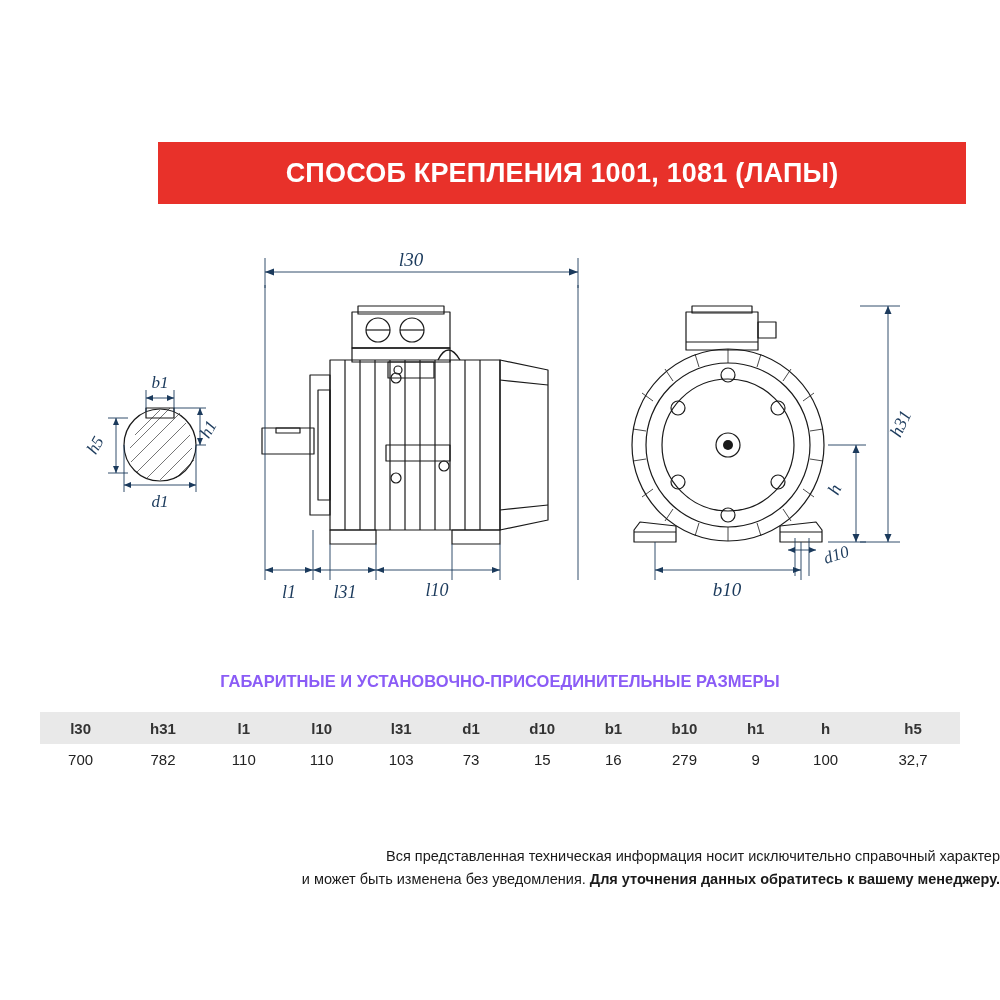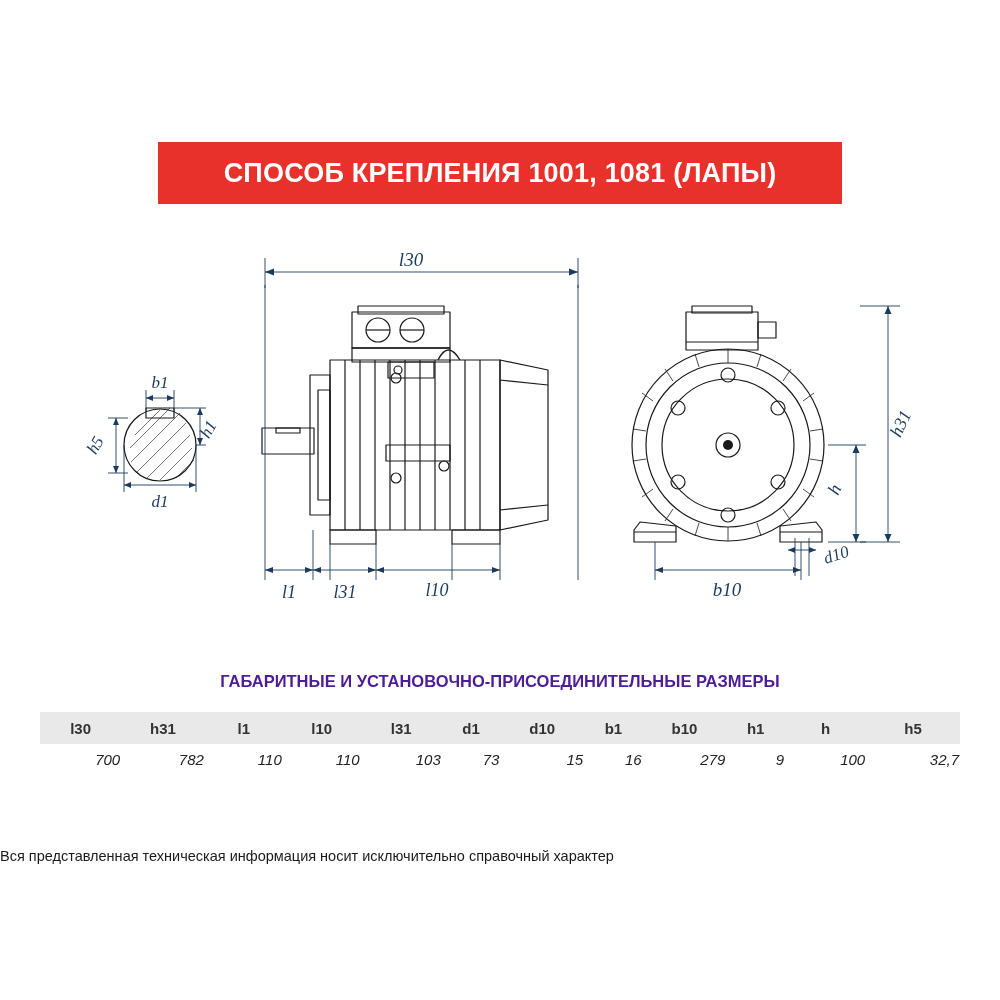--- a/index.html
+++ b/index.html
@@ -6,53 +6,53 @@
   body{
     width:1000px;height:1000px;background:#ffffff;
     font-family:"Liberation Sans", sans-serif;
     color:#1a1a1a;
     position:relative;overflow:hidden;
   }
   .page{position:relative;width:1000px;height:1000px;}
 
   
   .banner{
-    position:absolute;left:158px;top:142px;width:684px;height:62px;
+    position:absolute;left:158px;top:142px;width:808px;height:62px;
     background:#e8312a;display:flex;align-items:center;justify-content:center;
   }
   .banner-text{
     color:#ffffff;font-size:27px;font-weight:bold;letter-spacing:.2px;
     white-space:nowrap;
   }
 
   
   .drawing{position:absolute;left:0;top:230px;width:1000px;height:400px;}
   .drawing svg{display:block;}
 
   
   .table-title{
     position:absolute;left:0;top:672px;width:1000px;text-align:center;
-    font-size:16.5px;font-weight:bold;color:#4c1d95;
+    font-size:16.5px;font-weight:bold;color:#8b5cf6;
   }
   table.dims{
     position:absolute;left:40px;top:712px;width:920px;border-collapse:collapse;
   }
   table.dims th{
     background:#e9e9e9;color:#333;font-size:15px;font-weight:bold;
     height:30px;text-align:center;border:none;
   }
   table.dims td{
     background:#ffffff;color:#222;font-size:15px;height:28px;
-    text-align:right;border:none;font-style:italic;
+    text-align:center;border:none;
   }
   table.dims tr.head-row th:first-child{text-align:center;}
 
   
   .note{
-    position:absolute;left:0;top:845px;width:1000px;text-align:left;
+    position:absolute;left:0;top:845px;width:1000px;text-align:right;
     font-size:14.5px;line-height:23px;color:#1a1a1a;
   }
   .note b{font-weight:bold;}
 
   
   .lbl{font-family:"Liberation Serif", serif;font-style:italic;fill:#1b3a5c;}
 </style>
 </head>
 <body>
 
@@ -303,15 +303,16 @@
         <td>279</td>
         <td>9</td>
         <td>100</td>
         <td>32,7</td>
       </tr>
     </tbody>
   </table>
 
   <div class="note">
     <div>Вся представленная техническая информация носит исключительно справочный характер</div>
+    <div><span>и может быть изменена без уведомления. </span><b>Для уточнения данных обратитесь к вашему менеджеру.</b></div>
   </div>
 
 </div>
 
 </body></html>

